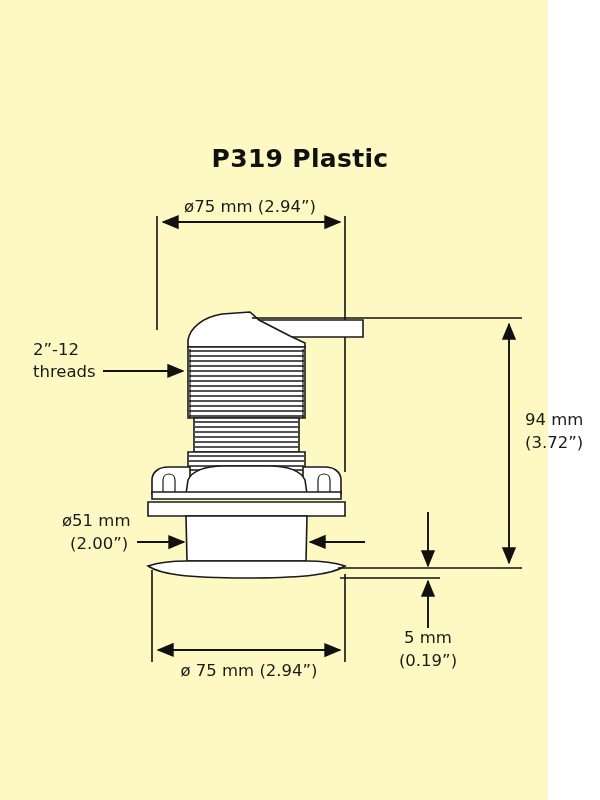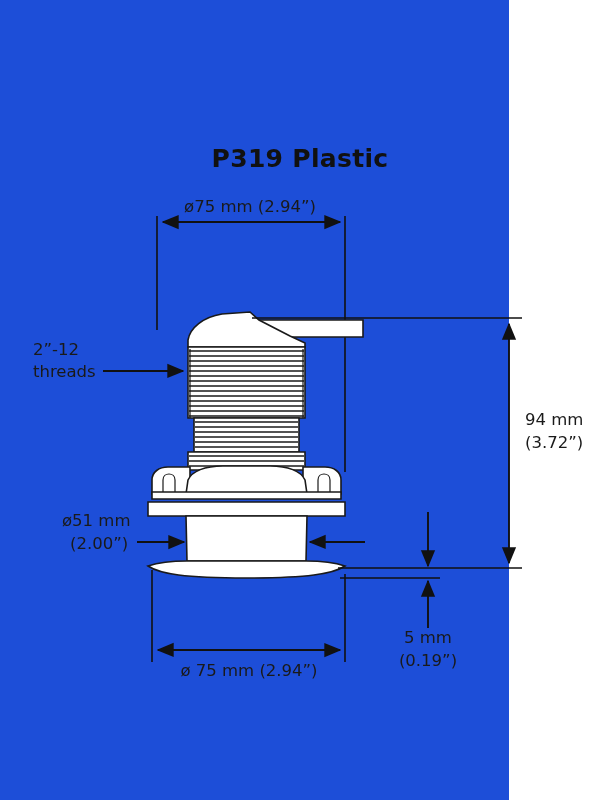--- a/index.html
+++ b/index.html
@@ -8,23 +8,23 @@
     background: #ffffff;
   }
   body {
     width: 600px;
     height: 800px;
     font-family: "DejaVu Sans", sans-serif;
     overflow: hidden;
   }
   #sheet {
     position: relative;
-    width: 509px;
+    width: 548px;
     height: 800px;
-    background: #1d4ed8;
+    background: #fef9c3;
   }
   svg#drawing {
     position: absolute;
     left: 0;
     top: 0;
     width: 600px;
     height: 800px;
   }
   .ln {
     stroke: #1a1a1a;

